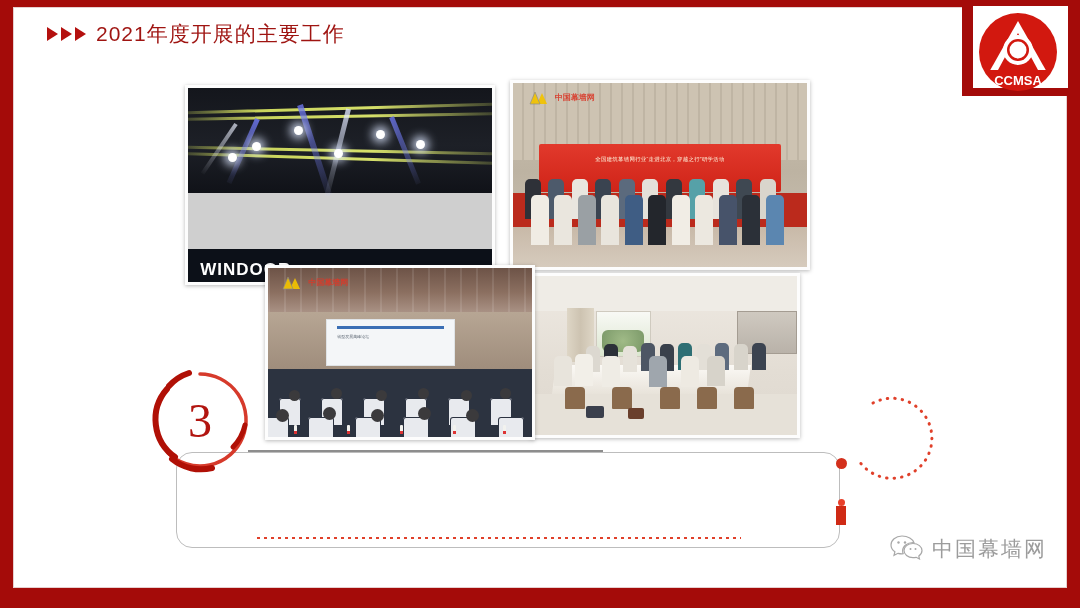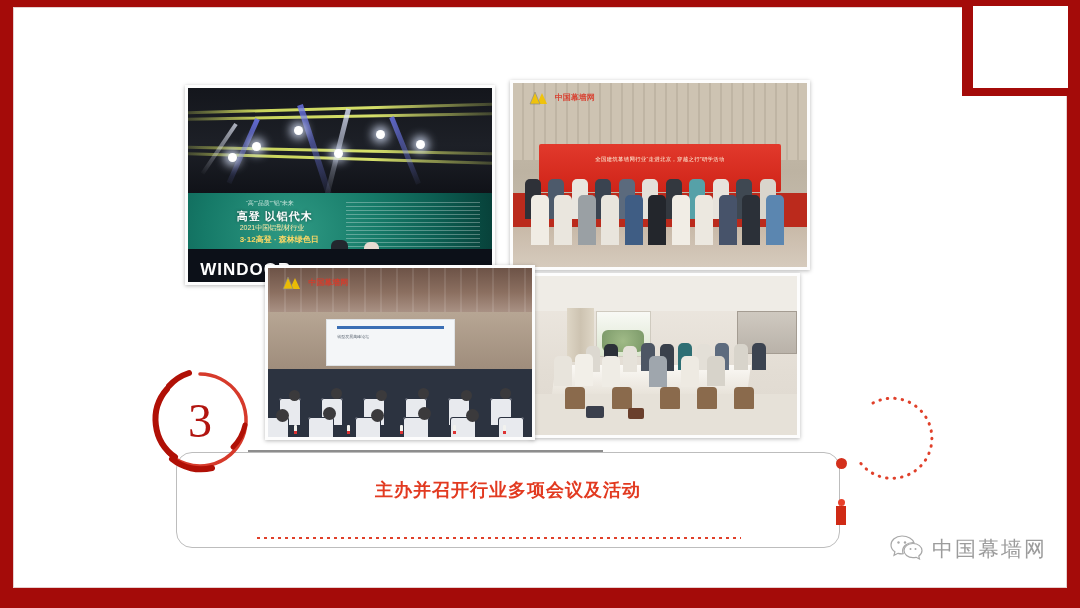--- a/index.html
+++ b/index.html
@@ -157,49 +157,60 @@
 </style>
 </head>
 <body>
 
 <div id="slide">
 
   <div class="canvas"></div>
   <div class="corner-red"></div>
   <div class="corner-white"></div>
 
-
+  <div class="header">
+    <div class="arrows">
+      <div class="arrow"></div>
+      <div class="arrow"></div>
+      <div class="arrow"></div>
+    </div>
+    <div class="title">2021年度开展的主要工作</div>
+  </div>
+
+  <div class="logo">
+    <svg width="80" height="80" viewBox="0 0 80 80">
+      <circle cx="40" cy="40" r="39" fill="#d2180f"></circle>
+      <path d="M40 9 L70 62 L10 62 Z" fill="#ffffff"></path>
+      <path d="M40 21 L60 58 L20 58 Z" fill="#d2180f"></path>
+      <circle cx="40" cy="38" r="15" fill="#ffffff"></circle>
+      <circle cx="40" cy="38" r="11" fill="#d2180f"></circle>
+      <circle cx="40" cy="38" r="8.5" fill="#ffffff"></circle>
+      <rect x="10" y="58" width="60" height="4" fill="#d2180f"></rect>
+      <text x="40" y="73" font-size="13" font-weight="bold" fill="#ffffff" text-anchor="middle" font-family="Liberation Sans, sans-serif">CCMSA</text>
+    </svg>
+  </div>
 
   <div class="photo" id="photo1">
     <div class="inner">
       <div class="p1-top">
         <div class="truss" style="top:18%;transform:rotate(-1.6deg)"></div>
         <div class="truss" style="top:26%;transform:rotate(-1deg)"></div>
         <div class="truss" style="top:58%;transform:rotate(1.2deg)"></div>
         <div class="truss" style="top:66%;transform:rotate(1.8deg)"></div>
         <div class="beam" style="left:22%;top:30%;width:5px;height:70px;transform:rotate(24deg);background:linear-gradient(180deg,rgba(110,120,240,.85),rgba(160,170,255,.05))"></div>
         <div class="beam" style="left:36%;top:16%;width:6px;height:95px;transform:rotate(-18deg);background:linear-gradient(180deg,rgba(110,120,240,.8),rgba(160,170,255,.05))"></div>
         <div class="beam" style="left:52%;top:20%;width:5px;height:90px;transform:rotate(14deg);background:linear-gradient(180deg,rgba(225,232,255,.8),rgba(225,232,255,.03))"></div>
         <div class="beam" style="left:66%;top:28%;width:5px;height:72px;transform:rotate(-22deg);background:linear-gradient(180deg,rgba(110,120,240,.8),rgba(160,170,255,.05))"></div>
         <div class="beam" style="left:15%;top:34%;width:4px;height:60px;transform:rotate(34deg);background:linear-gradient(180deg,rgba(235,240,255,.7),rgba(235,240,255,.02))"></div>
         <div class="spot" style="left:21%;top:52%"></div>
         <div class="spot" style="left:35%;top:36%"></div>
         <div class="spot" style="left:48%;top:58%"></div>
         <div class="spot" style="left:62%;top:40%"></div>
         <div class="spot" style="left:75%;top:50%"></div>
         <div class="spot" style="left:13%;top:62%"></div>
-      </div>
-      <div class="p1-bot">
-        <div class="p1-bar"></div>
-        <div class="p1-quote">“高”“品质”“铝”未来</div>
-        <div class="p1-head">高登 以铝代木</div>
-        <div class="p1-sub">2021中国铝型材行业</div>
-        <div class="p1-sub2">3·12高登 · 森林绿色日</div>
-        <div class="person" style="left:47%;width:17px;height:40px;background:#23272e;"></div>
-        <div class="person" style="left:58%;width:15px;height:38px;background:#e7dcd2;"></div>
       </div>
       <div class="p1-darkstrip"></div>
       <div class="p1-windoor">WINDOOR</div>
     </div>
   </div>
 
   <div class="photo" id="photo2">
     <div class="inner">
       <div class="p2-wall"></div>
       <div class="p2-panels"></div>
@@ -349,21 +360,20 @@
       <path d="M30 92 a46 46 0 0 1 -8 -68" fill="none" stroke="#b01006" stroke-width="6" stroke-linecap="round"></path>
       <path d="M24 21 a46 46 0 0 1 20 -13" fill="none" stroke="#b01006" stroke-width="6" stroke-linecap="round"></path>
       <path d="M27 94 a46 46 0 0 0 40 9" fill="none" stroke="#b01006" stroke-width="6" stroke-linecap="round"></path>
       <path d="M88 82 a46 46 0 0 0 12 -22" fill="none" stroke="#b01006" stroke-width="5" stroke-linecap="round"></path>
     </svg>
     <div class="num3">3</div>
   </div>
 
   <div class="divider"></div>
   <div class="box"></div>
-  <div class="box-heading">主办并召开行业多项会议及活动</div>
   <div class="dotline"></div>
 
   <div class="dotarc">
     <svg width="88" height="88" viewBox="0 0 88 88">
       <path d="M18 8 a40 40 0 1 1 -14 58" fill="none" stroke="#e0402a" stroke-width="3" stroke-linecap="round" stroke-dasharray="0.5 7"></path>
     </svg>
   </div>
   <div class="mark-dot"></div>
   <div class="mark-sq"></div>
   <div class="mark-pin"></div>

